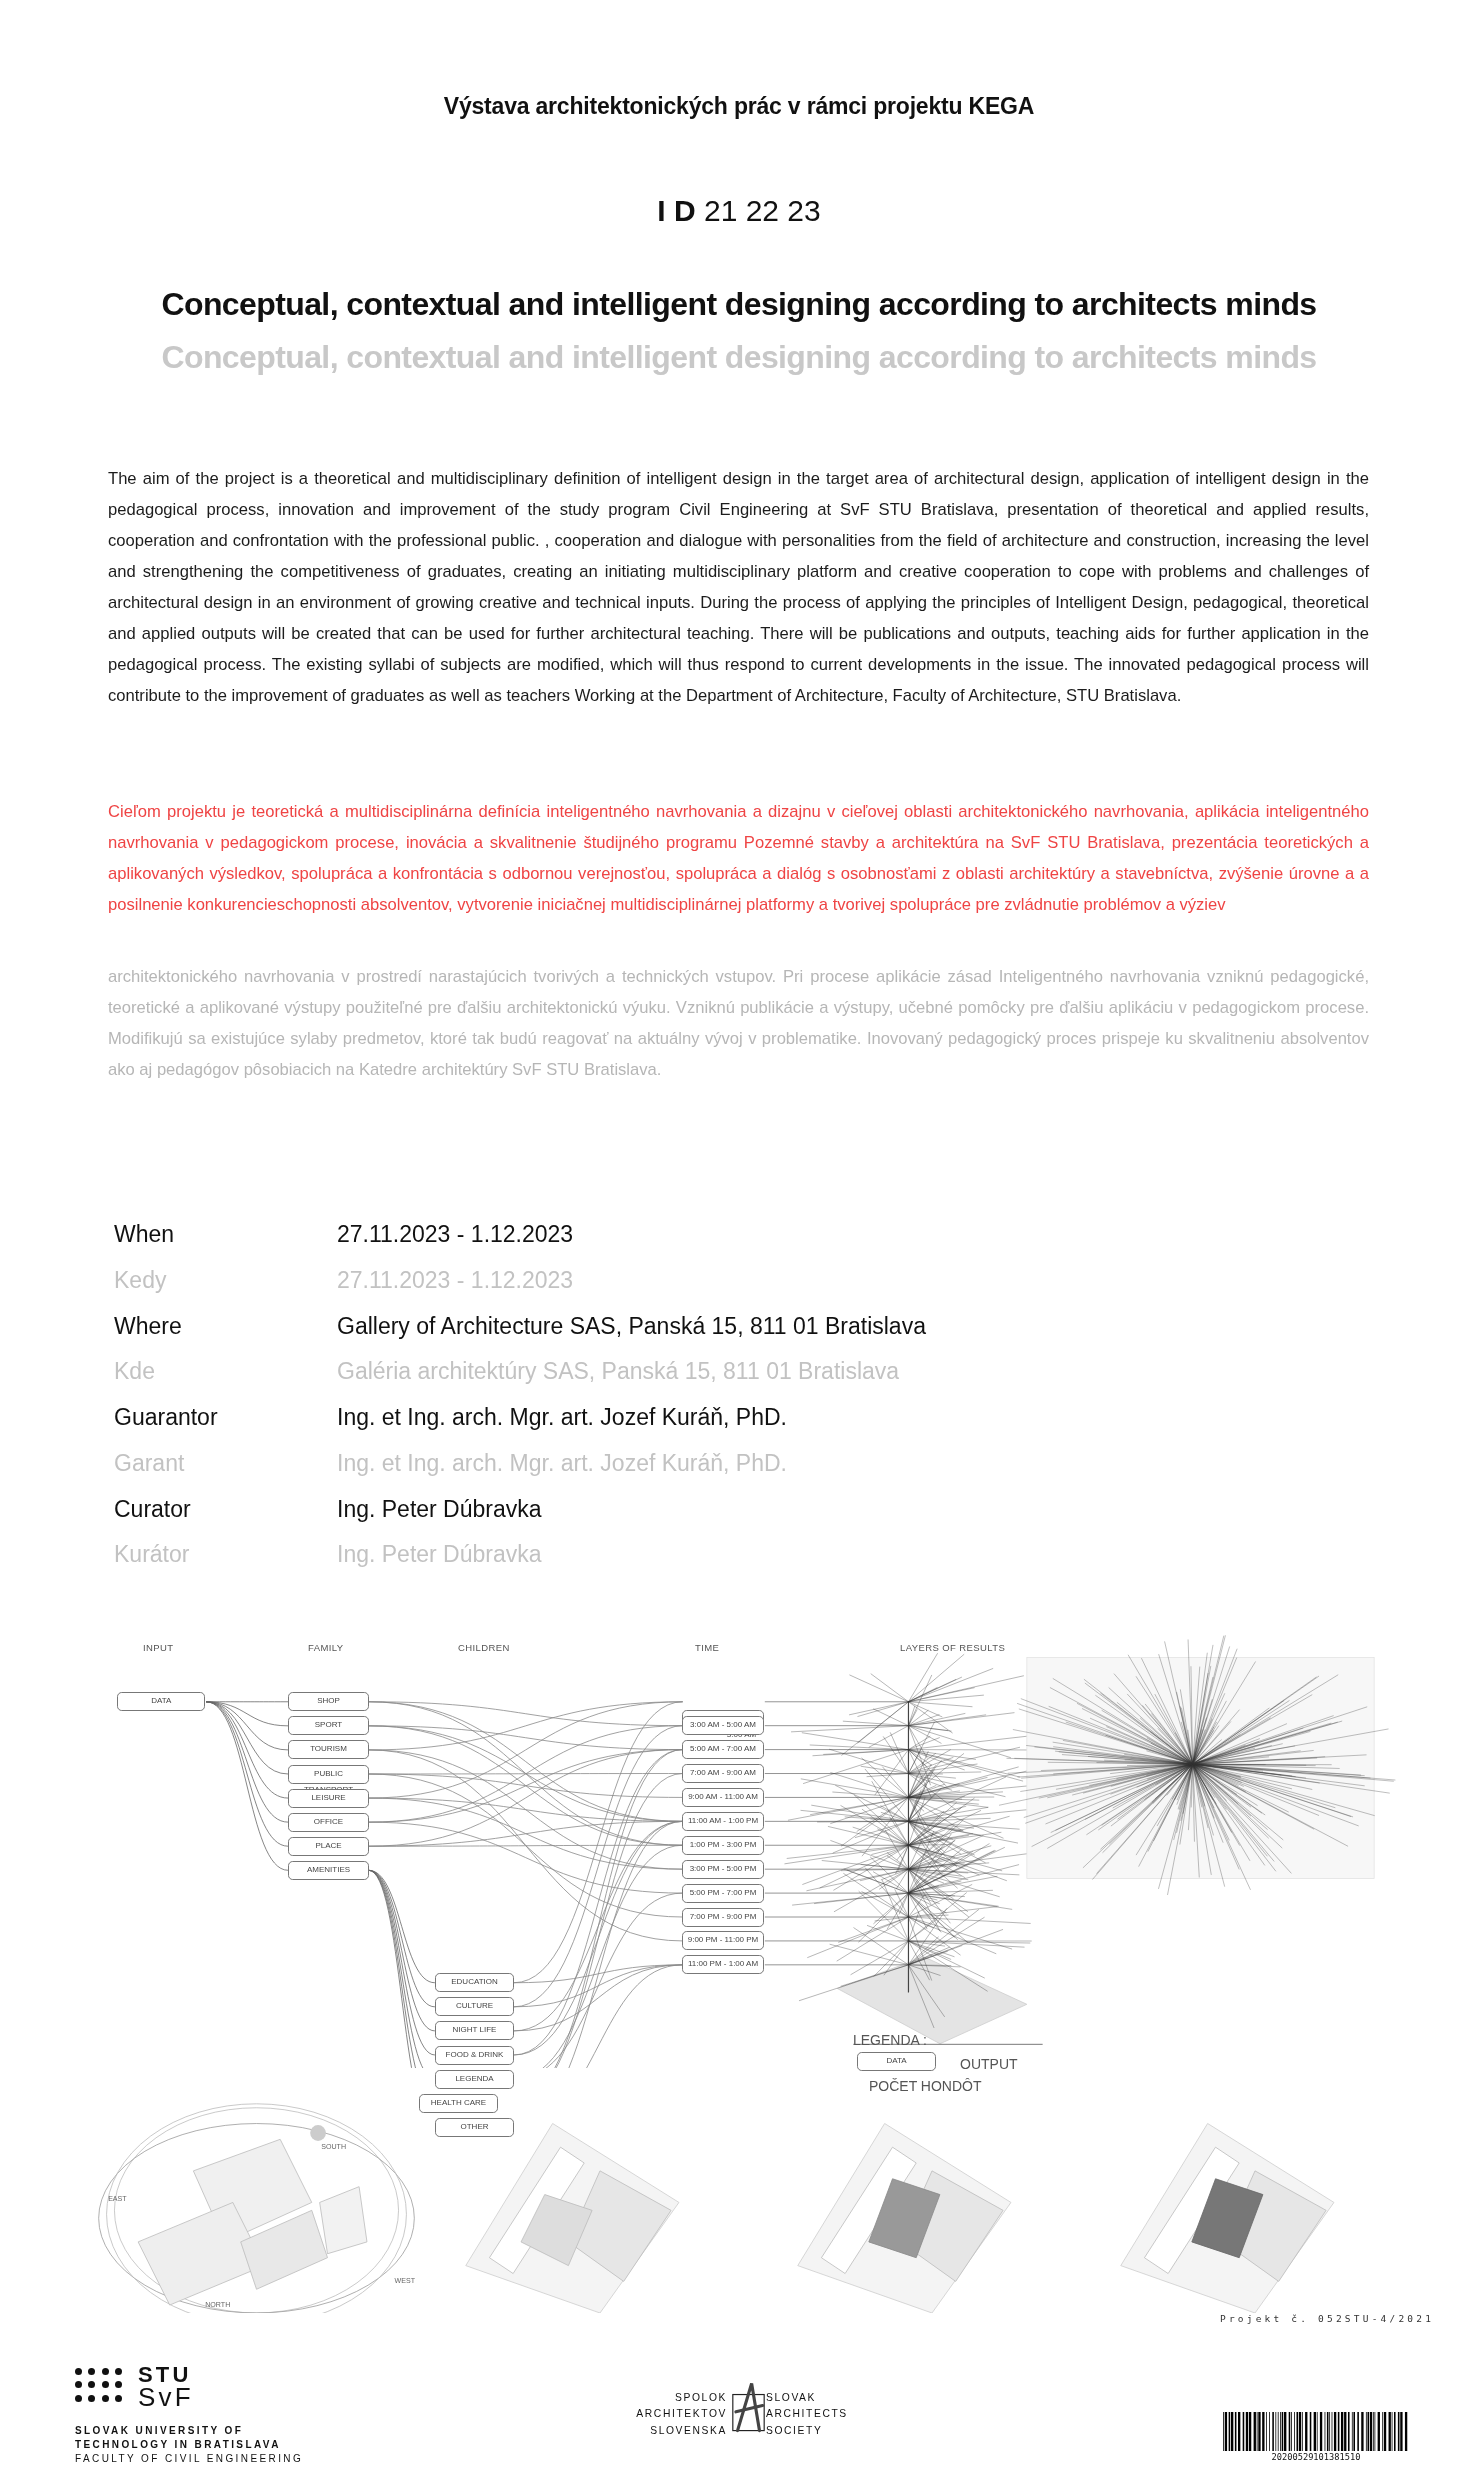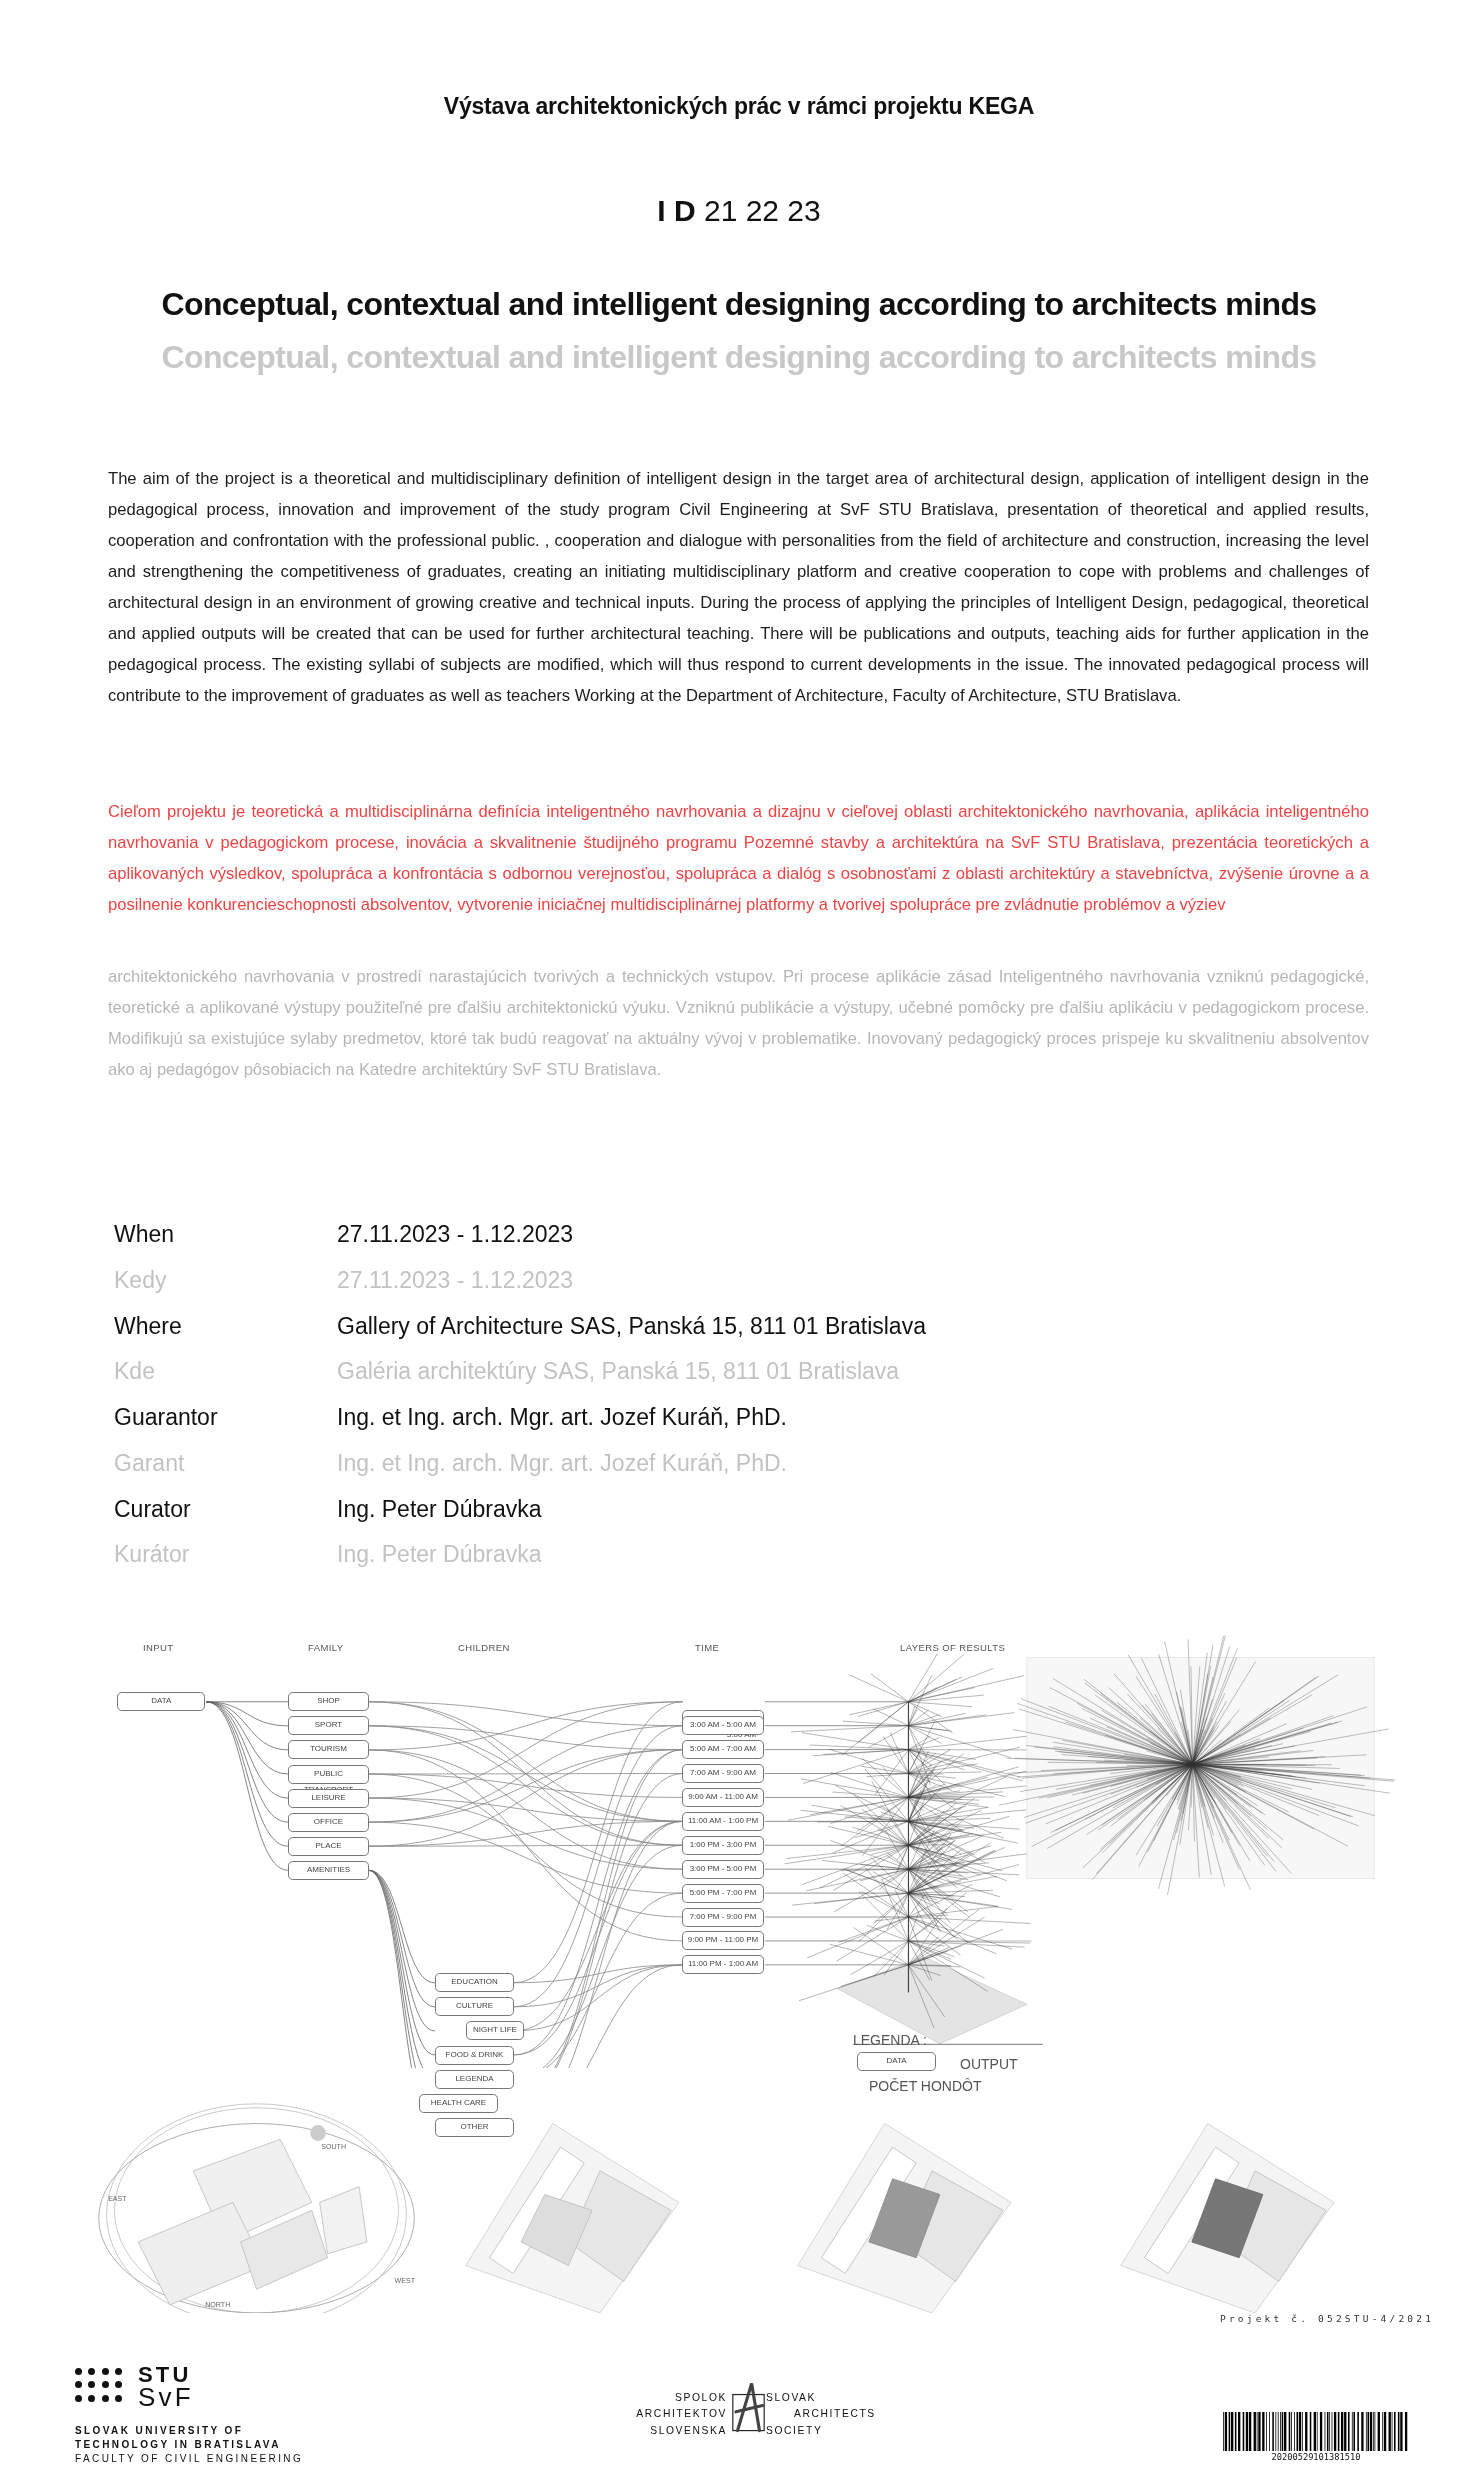--- a/index.html
+++ b/index.html
@@ -763,21 +763,21 @@
     <div class="node" style="left: 177px; top: 66px; width: 81px; height: 19px;">SHOP</div>
     <div class="node" style="left: 177px; top: 90px; width: 81px; height: 19px;">SPORT</div>
     <div class="node" style="left: 177px; top: 114px; width: 81px; height: 19px;">TOURISM</div>
     <div class="node" style="left: 177px; top: 139px; width: 81px; height: 19px;">PUBLIC TRANSPORT</div>
     <div class="node" style="left: 177px; top: 163px; width: 81px; height: 19px;">LEISURE</div>
     <div class="node" style="left: 177px; top: 187px; width: 81px; height: 19px;">OFFICE</div>
     <div class="node" style="left: 177px; top: 211px; width: 81px; height: 19px;">PLACE</div>
     <div class="node" style="left: 177px; top: 235px; width: 81px; height: 19px;">AMENITIES</div>
     <div class="node" style="left: 324px; top: 347px; width: 79px; height: 19px;">EDUCATION</div>
     <div class="node" style="left: 324px; top: 371px; width: 79px; height: 19px;">CULTURE</div>
-    <div class="node" style="left: 324px; top: 395px; width: 58px; height: 19px; margin-left: 31px;">NIGHT LIFE</div>
+    <div class="node" style="left: 324px; top: 395px; width: 79px; height: 19px;">NIGHT LIFE</div>
     <div class="node" style="left: 324px; top: 420px; width: 79px; height: 19px;">FOOD &amp; DRINK</div>
     <div class="node" style="left: 324px; top: 444px; width: 79px; height: 19px;">LEGENDA</div>
     <div class="node" style="left: 308px; top: 468px; width: 79px; height: 19px;">HEALTH CARE</div>
     <div class="node" style="left: 324px; top: 492px; width: 79px; height: 19px;">OTHER</div>
     <div class="node" style="left: 571px; top: 84px; width: 82px; height: 19px; padding-left: 37px;">1:00 AM - 3:00 AM</div>
     <div class="node" style="left: 571px; top: 90px; width: 82px; height: 19px;">3:00 AM - 5:00 AM</div>
     <div class="node" style="left: 571px; top: 114px; width: 82px; height: 19px;">5:00 AM - 7:00 AM</div>
     <div class="node" style="left: 571px; top: 138px; width: 82px; height: 19px;">7:00 AM - 9:00 AM</div>
     <div class="node" style="left: 571px; top: 162px; width: 82px; height: 19px;">9:00 AM - 11:00 AM</div>
     <div class="node" style="left: 571px; top: 186px; width: 82px; height: 19px;">11:00 AM - 1:00 PM</div>
@@ -851,21 +851,21 @@
 <div class="abs" id="sas-logo">
   <div class="sas-left" style="top:1.6px;">SPOLOK</div>
   <div class="sas-left" style="top:18px;">ARCHITEKTOV</div>
   <div class="sas-left" style="top:35px;">SLOVENSKA</div>
   <svg style="position:absolute;left:103px;top:-6.3px;" width="35" height="58" viewBox="0 0 44 74">
     <rect x="2" y="16" width="40" height="46" fill="none" stroke="#222" stroke-width="1.5"></rect>
     <path d="M8 62 L26 2 L36 62" fill="none" stroke="#444" stroke-width="4" stroke-linecap="round"></path>
     <path d="M6 38 L40 30" stroke="#444" stroke-width="4" stroke-linecap="round"></path>
   </svg>
   <div class="sas-right" style="top:1.6px;">SLOVAK</div>
-  <div class="sas-right" style="top:18px;padding-left:28px;">ARCHITECTS</div>
+  <div class="sas-right" style="top:18px;">ARCHITECTS</div>
   <div class="sas-right" style="top:35px;">SOCIETY</div>
 </div>
 
 <div class="abs" id="project-no">Projekt č. 052STU-4/2021</div>
 <svg class="abs" id="barcode" viewBox="0 0 238 50" width="188" height="39">
     <rect x="0" y="0" width="1" height="50" fill="#000"></rect>
     <rect x="2" y="0" width="3" height="50" fill="#000"></rect>
     <rect x="7" y="0" width="2" height="50" fill="#000"></rect>
     <rect x="10" y="0" width="3" height="50" fill="#000"></rect>
     <rect x="15" y="0" width="2" height="50" fill="#000"></rect>

